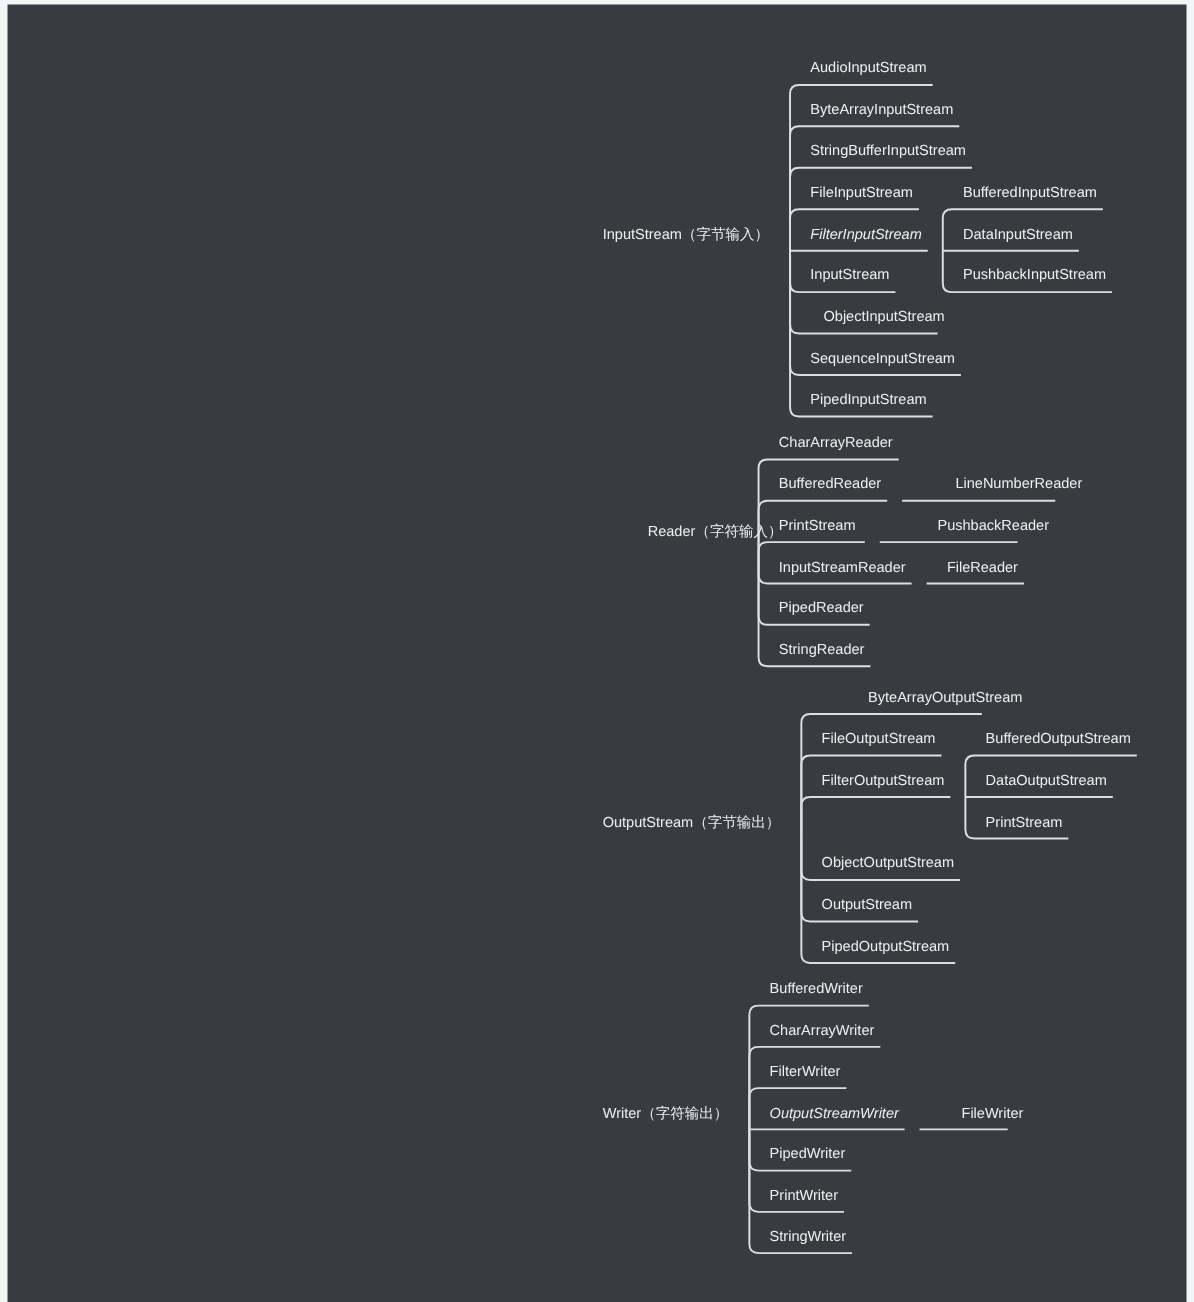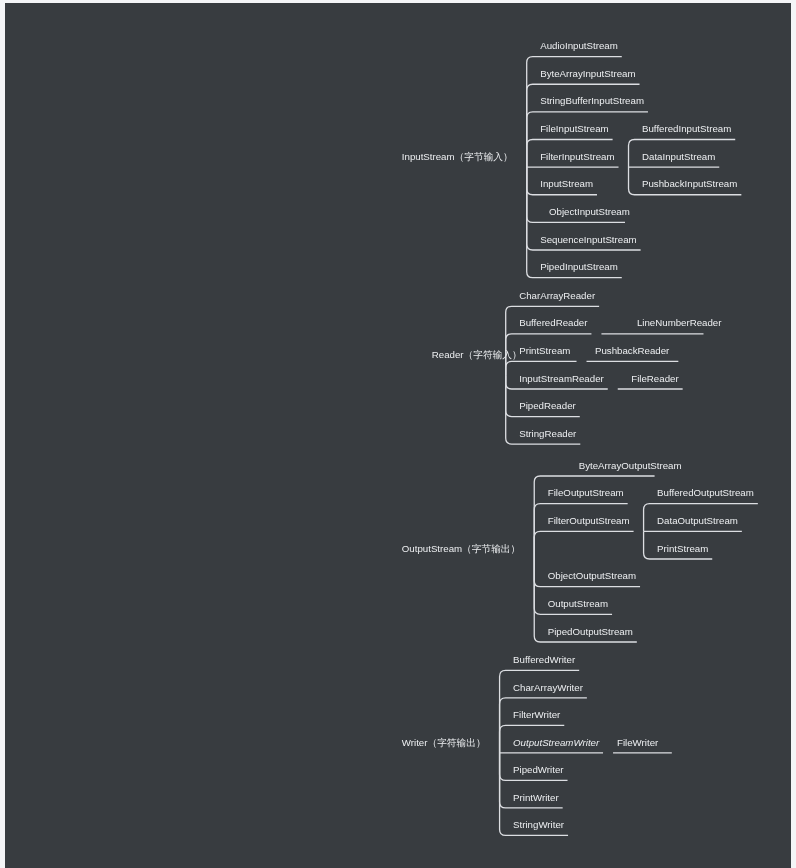--- a/index.html
+++ b/index.html
@@ -53,51 +53,51 @@
       <path d="M 494.58125 749.9 L 494.58125 771.4 Q 494.58125 777.4 500.58125 777.4 L 562.51875 777.4" fill="none" stroke="#dcdee2" stroke-width="1.3" stroke-linecap="butt"></path>
       <path d="M 494.58125 749.9 L 494.58125 798.9 Q 494.58125 804.9 500.58125 804.9 L 557.659375 804.9" fill="none" stroke="#dcdee2" stroke-width="1.3" stroke-linecap="butt"></path>
       <path d="M 494.58125 749.9 L 494.58125 826.4 Q 494.58125 832.4 500.58125 832.4 L 563.05 832.4" fill="none" stroke="#dcdee2" stroke-width="1.3" stroke-linecap="butt"></path>
     </svg>
   <div id="nodes">
       <div class="nodelabel" style="left: 396.8px; top: 153.72px;">InputStream（字节输入）</div>
       <div class="nodelabel" style="left: 535.206px; top: 43.2px;">AudioInputStream</div>
       <div class="nodelabel" style="left: 535.206px; top: 70.83px;">ByteArrayInputStream</div>
       <div class="nodelabel" style="left: 535.206px; top: 98.46px;">StringBufferInputStream</div>
       <div class="nodelabel" style="left: 535.206px; top: 126.09px;">FileInputStream</div>
-      <div class="nodelabel" style="left: 535.206px; top: 153.72px;">FilterInputStream</div>
+      <div class="nodelabel" style="left: 535.206px; top: 153.72px; font-style: italic;">FilterInputStream</div>
       <div class="nodelabel" style="left: 637.019px; top: 126.09px;">BufferedInputStream</div>
       <div class="nodelabel" style="left: 637.019px; top: 153.72px;">DataInputStream</div>
       <div class="nodelabel" style="left: 637.019px; top: 181.35px;">PushbackInputStream</div>
       <div class="nodelabel" style="left: 535.206px; top: 181.35px;">InputStream</div>
       <div class="nodelabel" style="left: 544px; top: 208.98px;">ObjectInputStream</div>
       <div class="nodelabel" style="left: 535.206px; top: 236.61px;">SequenceInputStream</div>
       <div class="nodelabel" style="left: 535.206px; top: 264.24px;">PipedInputStream</div>
       <div class="nodelabel" style="left: 396.8px; top: 352px; padding-left: 30px;">Reader（字符输入）</div>
       <div class="nodelabel" style="left: 514.206px; top: 292.9px;">CharArrayReader</div>
       <div class="nodelabel" style="left: 514.206px; top: 320.46px;">BufferedReader</div>
       <div class="nodelabel" style="left: 609.941px; top: 320.46px; margin-left: 22px;">LineNumberReader</div>
       <div class="nodelabel" style="left: 514.206px; top: 348.02px;">PrintStream</div>
-      <div class="nodelabel" style="left: 590px; top: 348.02px;">PushbackReader</div>
+      <div class="nodelabel" style="left: 620px; top: 348.02px;">PushbackReader</div>
       <div class="nodelabel" style="left: 514.206px; top: 375.58px;">InputStreamReader</div>
       <div class="nodelabel" style="left: 626.253px; top: 375.58px;">FileReader</div>
       <div class="nodelabel" style="left: 514.206px; top: 403.14px;">PipedReader</div>
       <div class="nodelabel" style="left: 514.206px; top: 430.7px;">StringReader</div>
       <div class="nodelabel" style="left: 396.8px; top: 545.61px;">OutputStream（字节输出）</div>
       <div class="nodelabel" style="left: 542.737px; top: 462.6px; margin-left: 31px;">ByteArrayOutputStream</div>
       <div class="nodelabel" style="left: 542.737px; top: 490.27px;">FileOutputStream</div>
       <div class="nodelabel" style="left: 542.737px; top: 517.94px;">FilterOutputStream</div>
       <div class="nodelabel" style="left: 652.081px; top: 490.27px;">BufferedOutputStream</div>
       <div class="nodelabel" style="left: 652.081px; top: 517.94px;">DataOutputStream</div>
       <div class="nodelabel" style="left: 652.081px; top: 545.61px;">PrintStream</div>
       <div class="nodelabel" style="left: 542.737px; top: 573.28px;">ObjectOutputStream</div>
       <div class="nodelabel" style="left: 542.737px; top: 600.95px;">OutputStream</div>
       <div class="nodelabel" style="left: 542.737px; top: 628.62px;">PipedOutputStream</div>
       <div class="nodelabel" style="left: 396.8px; top: 739.5px;">Writer（字符输出）</div>
       <div class="nodelabel" style="left: 508.081px; top: 657px;">BufferedWriter</div>
       <div class="nodelabel" style="left: 508.081px; top: 684.5px;">CharArrayWriter</div>
       <div class="nodelabel" style="left: 508.081px; top: 712px;">FilterWriter</div>
       <div class="nodelabel" style="left: 508.081px; top: 739.5px; font-style: italic;">OutputStreamWriter</div>
-      <div class="nodelabel" style="left: 612px; top: 739.5px; text-align: center;">FileWriter</div>
+      <div class="nodelabel" style="left: 636px; top: 739.5px; text-align: center;">FileWriter</div>
       <div class="nodelabel" style="left: 508.081px; top: 767px;">PipedWriter</div>
       <div class="nodelabel" style="left: 508.081px; top: 794.5px;">PrintWriter</div>
       <div class="nodelabel" style="left: 508.081px; top: 822px;">StringWriter</div>
     </div>
 </div>
 
 </body></html>

